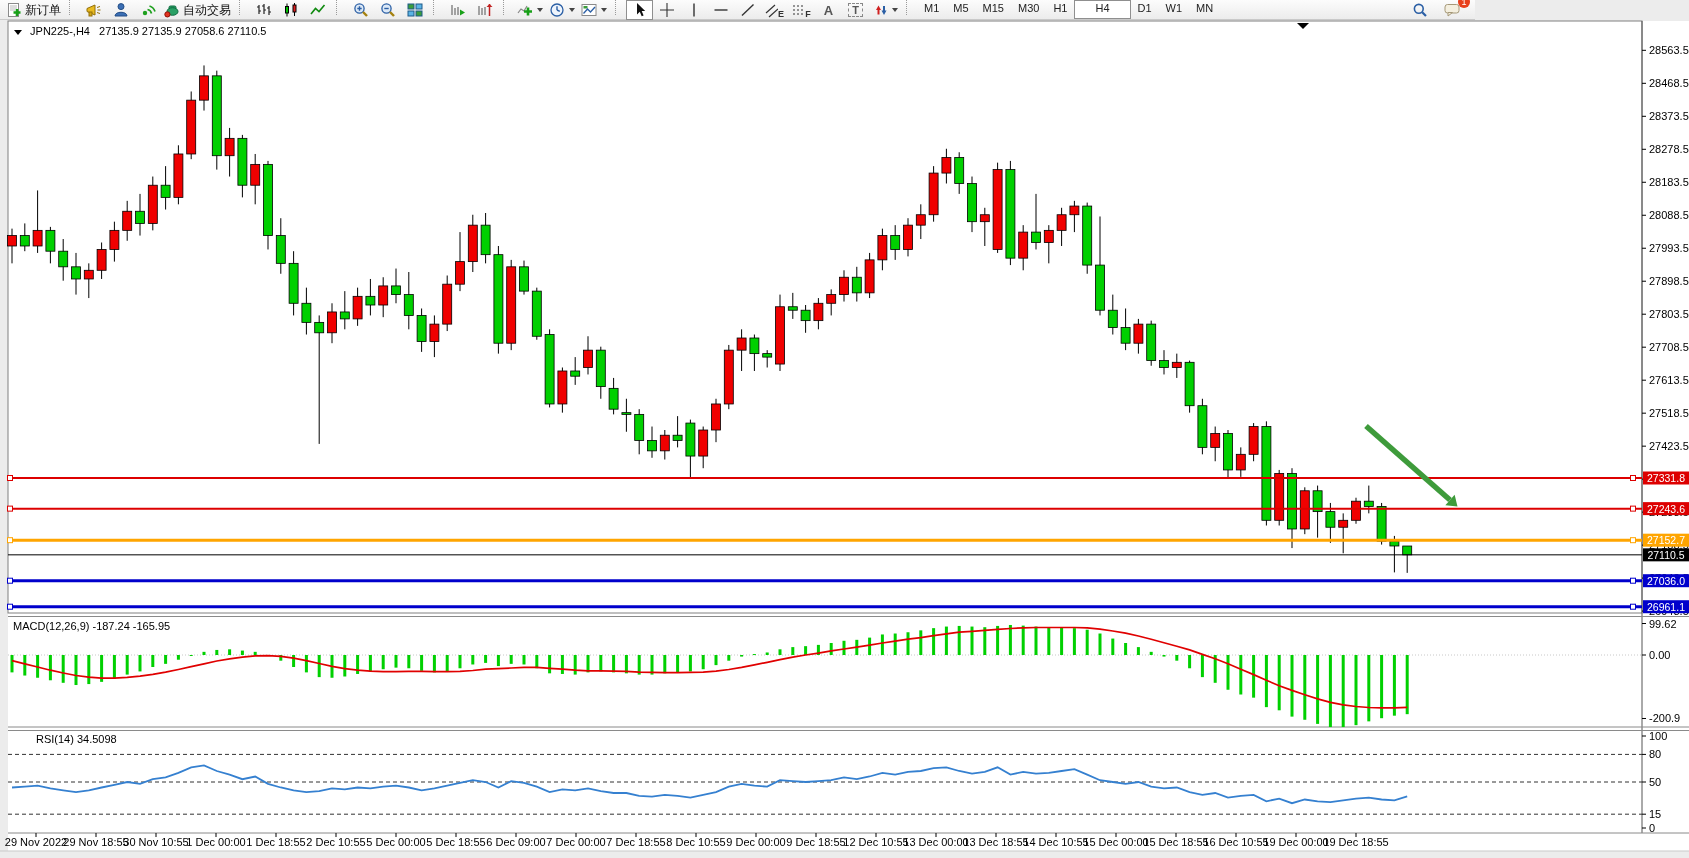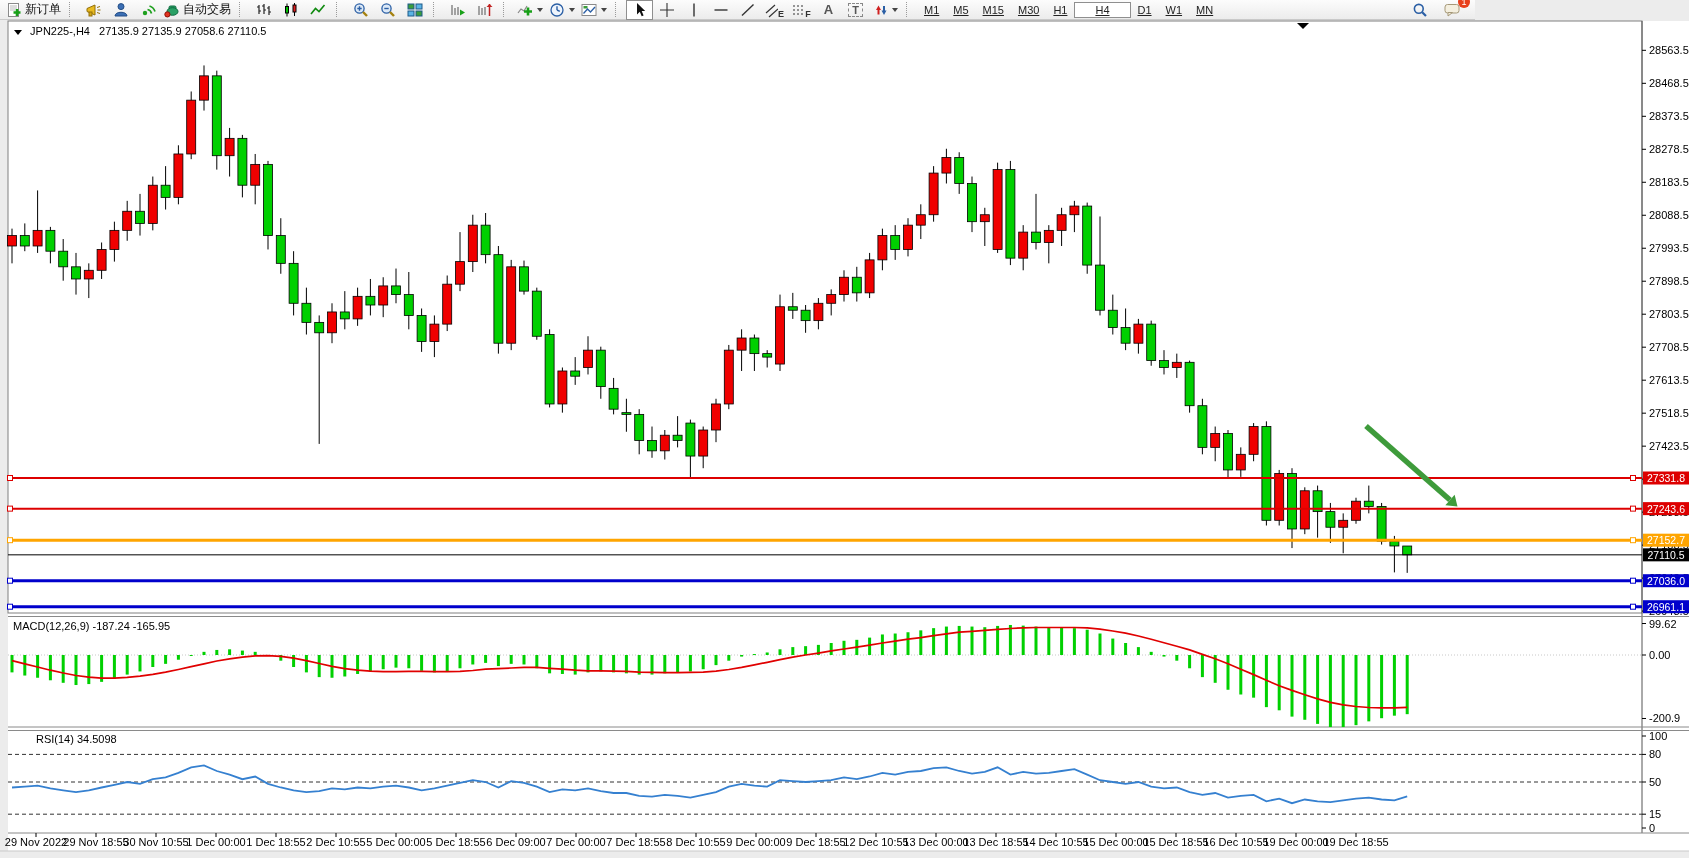--- a/index.html
+++ b/index.html
@@ -1,29 +1,29 @@
 <!DOCTYPE html>
 <html><head>
 <meta charset="utf-8">
 <style>
   html,body{margin:0;padding:0;}
   body{width:1689px;height:858px;overflow:hidden;background:#ececec;
        font-family:"Liberation Sans",sans-serif;position:relative;}
   
   .toolbar{position:absolute;left:0;top:0;width:1475px;height:20px;
     background:linear-gradient(#fcfcfc,#ececec);border-bottom:1px solid #c9c9c9;
-    display:flex;align-items:center;padding:0 3px;box-sizing:border-box;z-index:9;}
+    display:flex;padding:0 3px;box-sizing:border-box;z-index:9;}
   .tbtn{height:18px;min-width:21px;display:flex;align-items:center;justify-content:center;
     gap:3px;padding:0 2px;border:1px solid transparent;font-size:12px;color:#111;cursor:default;}
   .tbtn.pressed{background:#fff;border:1px solid #8f8f8f;}
   .tbtn .lbl{font-size:12px;white-space:nowrap;}
   .grip{width:6px;height:15px;border-left:1px dotted #9a9a9a;margin:0 4px 0 5px;}
   .caret{width:0;height:0;border-left:3px solid transparent;border-right:3px solid transparent;
     border-top:4px solid #444;margin-left:1px;}
-  .tf{font-size:11px;padding:2px 7px;color:#222;text-decoration:underline;}
+  .tf{font-size:11px;padding:2px 7px;color:#222;}
   .tf.pressed{background:#fff;border:1px solid #8f8f8f;padding:1px 20px;}
   .tb-right{margin-left:auto;display:flex;align-items:center;gap:6px;padding-right:6px;}
   .badge{position:absolute;right:-5px;top:-5px;background:#e8401c;color:#fff;border-radius:50%;
     width:12px;height:12px;font-size:9px;display:flex;align-items:center;justify-content:center;}
   .glyph{font-size:11px;font-weight:bold;color:#333;}
   
   .overlay{position:absolute;z-index:4;font-size:11px;color:#000;white-space:nowrap;}
   .tri{display:inline-block;width:0;height:0;border-left:4px solid transparent;
     border-right:4px solid transparent;border-top:5px solid #000;margin-right:5px;}
   svg text{font-family:"Liberation Sans",sans-serif;}

